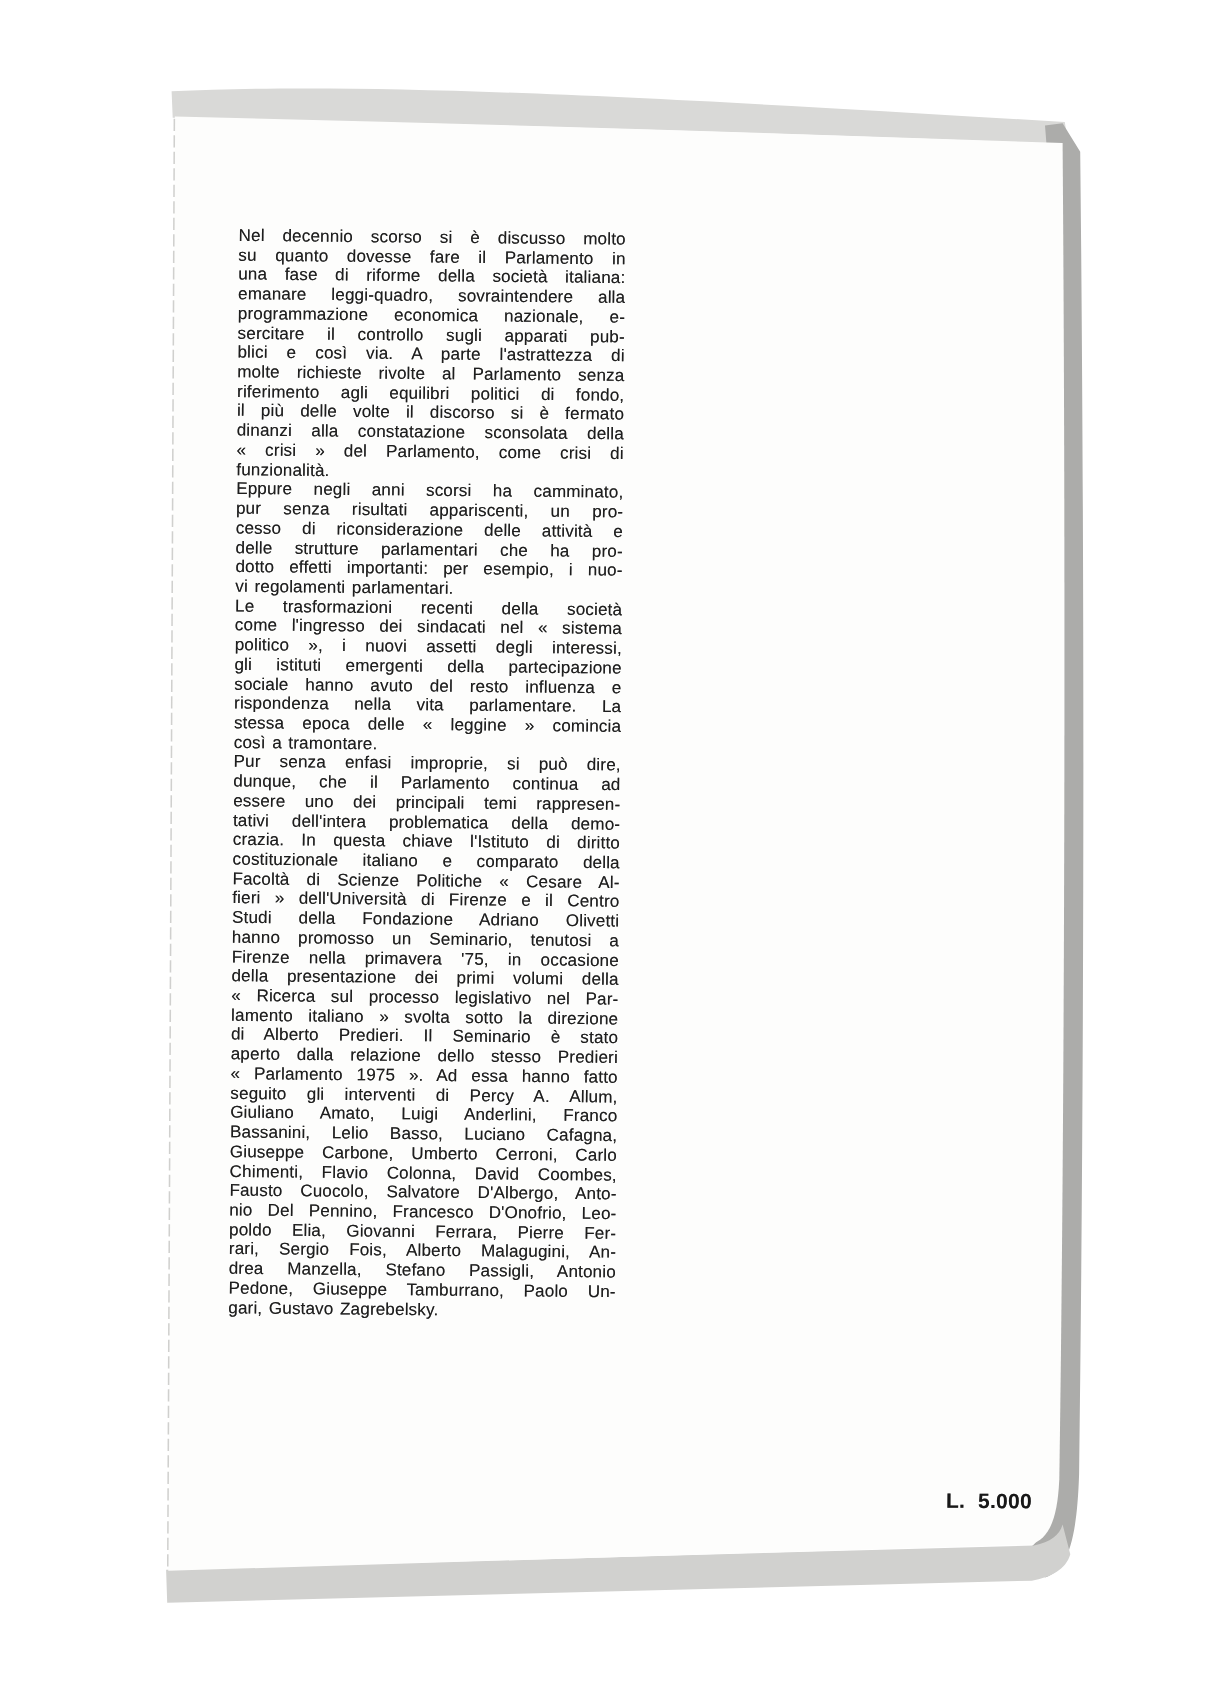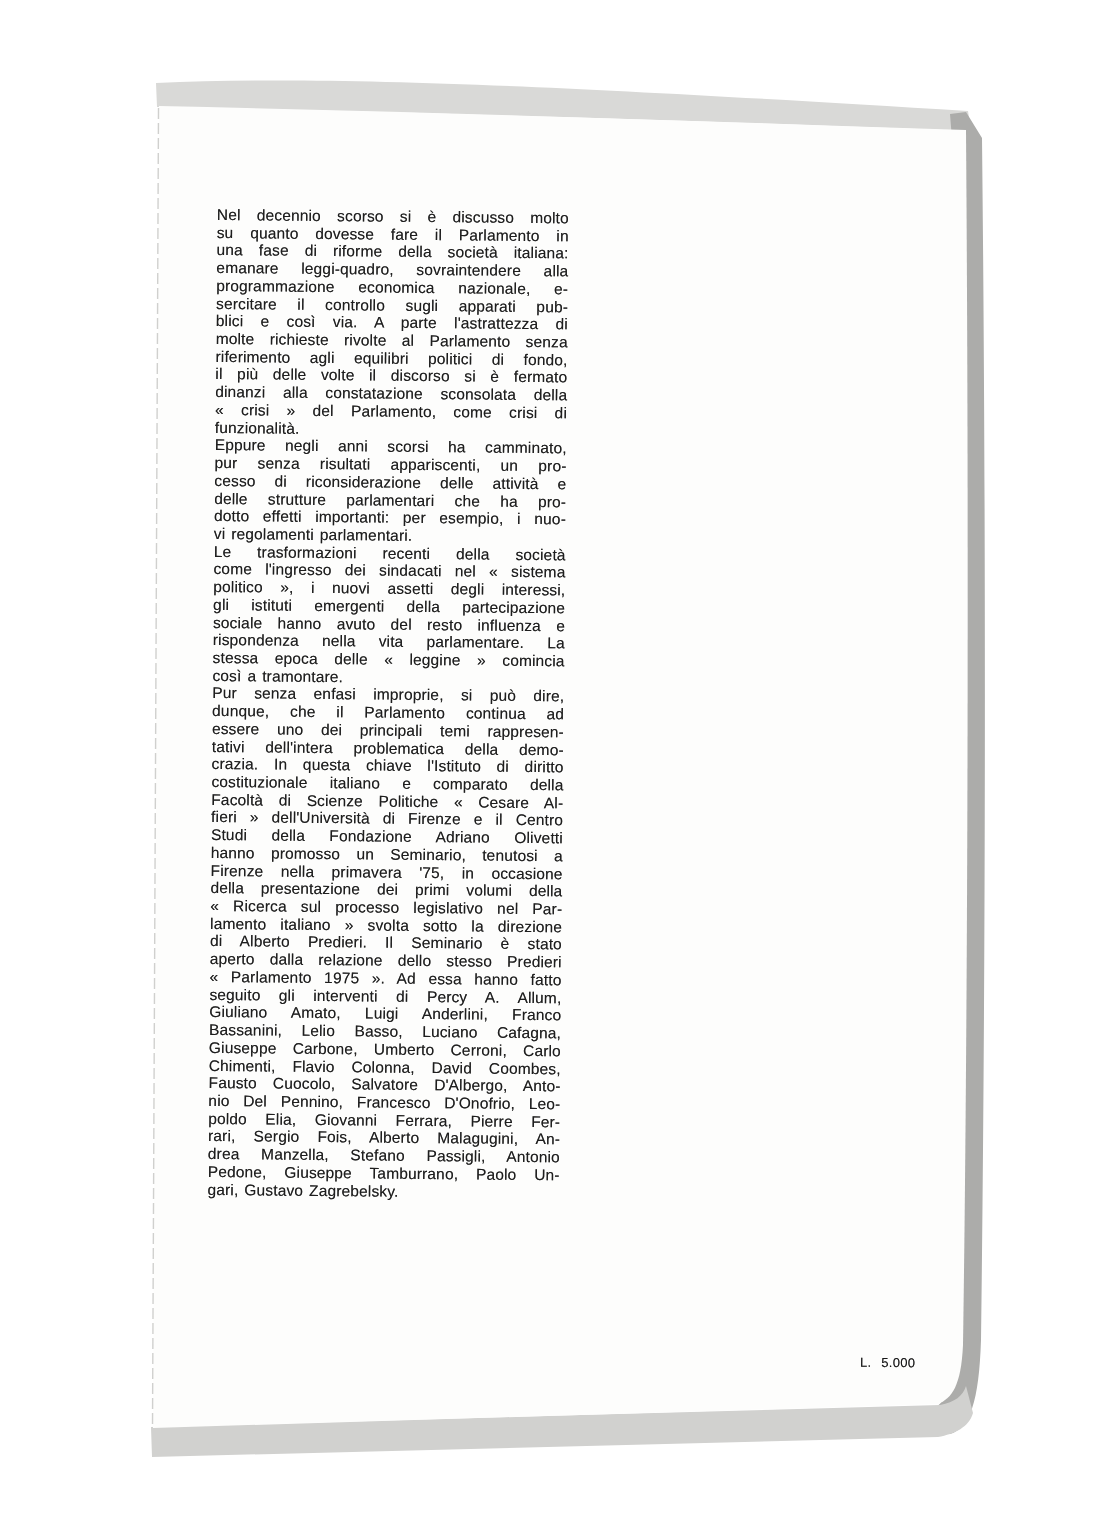--- a/index.html
+++ b/index.html
@@ -44,22 +44,22 @@
     text-align-last: justify;
     white-space: normal;
   }
   .line.last {
     text-align-last: left;
   }
   .price {
     position: absolute;
     left: 860px;
     top: 1355px;
-    font-size: 13px;
-    font-weight: normal;
+    font-size: 19px;
+    font-weight: bold;
     color: #181818;
     letter-spacing: 0.3px;
     word-spacing: 6px;
     transform: rotate(0.5deg);
     text-shadow: 0 0 0.3px rgba(20,20,20,0.5);
   }
 </style>
 </head>
 <body>
 

